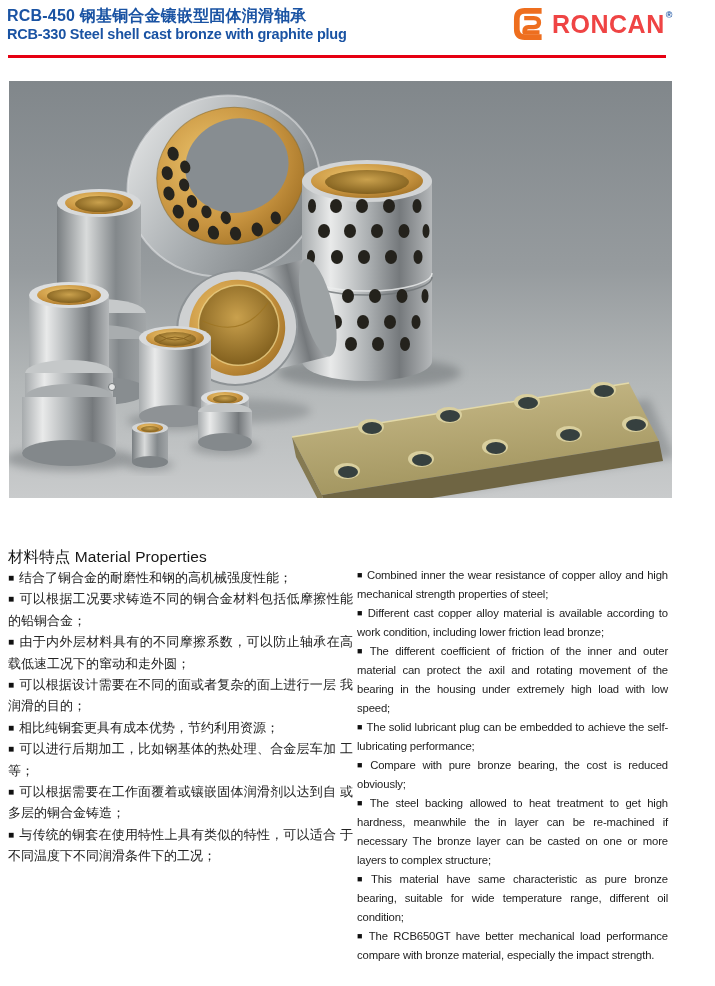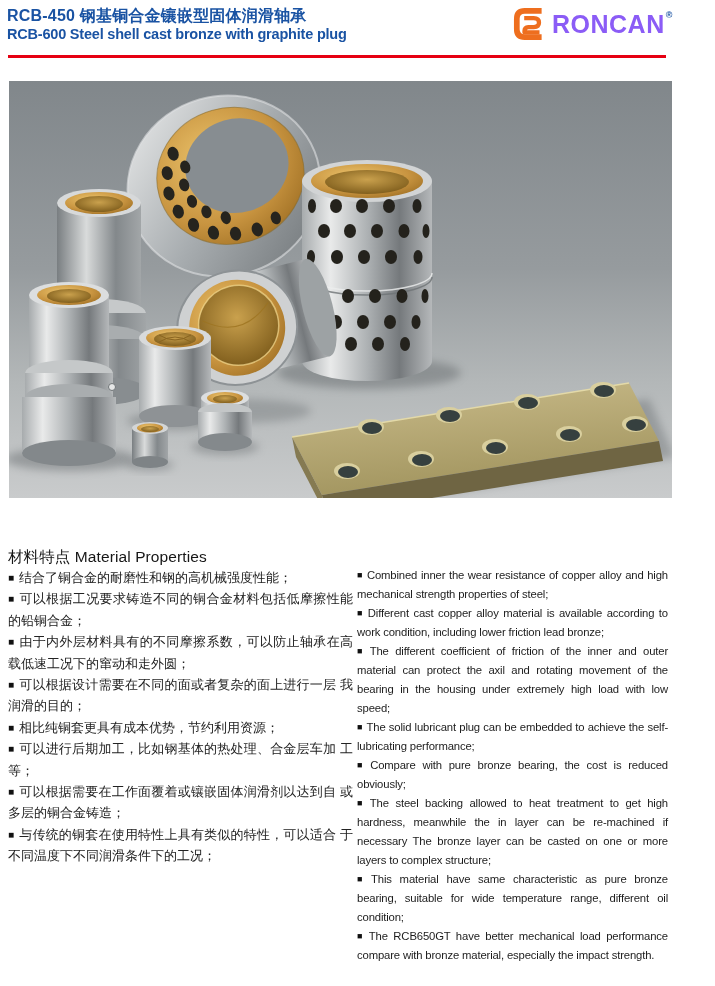--- a/index.html
+++ b/index.html
@@ -10,41 +10,41 @@
   .title-zh{
     position:absolute;left:7px;top:6px;font-size:16px;font-weight:bold;
     color:#1a53a3;letter-spacing:0.2px;white-space:nowrap;text-align:center;
   }
   .title-en{
     position:absolute;left:7px;top:26px;font-size:14.5px;font-weight:bold;
     color:#1a53a3;letter-spacing:-0.2px;white-space:nowrap;
   }
   .logo{position:absolute;left:511px;top:5px;display:flex;align-items:flex-start;}
   .logo-icon{width:38px;height:38px;}
-  .logo-text{font-size:25px;font-weight:bold;color:#8b5cf6;letter-spacing:0.5px;line-height:38px;margin-left:3px;}
+  .logo-text{font-size:25px;font-weight:bold;color:#ef4444;letter-spacing:0.5px;line-height:38px;margin-left:3px;}
   .logo-reg{font-size:9px;font-weight:bold;color:#1a53a3;margin-top:5px;margin-left:1px;}
   .divider{position:absolute;left:8px;top:55px;width:658px;height:3px;background:#e60012;}
   .photo{position:absolute;left:9px;top:81px;width:663px;height:417px;}
   .photo svg{display:block;}
   .section-heading{
     position:absolute;left:8px;top:534px;font-size:15.5px;font-weight:normal;
     color:#161616;letter-spacing:0.1px;
   }
   .col{position:absolute;text-align:justify;}
   .col p{margin:0;}
   .col-zh{left:8px;top:567px;width:345px;font-size:13px;line-height:21.4px;color:#222;}
   .col-en{left:357px;top:566px;width:311px;font-size:11.3px;line-height:19px;letter-spacing:-0.15px;color:#1c1c1c;}
   .marker{font-size:10px;margin-right:5px;vertical-align:1px;color:#111;}
   .col-en .marker{font-size:9px;margin-right:4px;}
 </style>
 </head>
 <body>
 
 <div class="title-zh">RCB-450 钢基铜合金镶嵌型固体润滑轴承</div>
-<div class="title-en">RCB-600 Steel shell cast bronze with graphite plug</div>
+<div class="title-en">RCB-330 Steel shell cast bronze with graphite plug</div>
 
 <div class="logo">
   <span class="logo-icon">
     <svg viewBox="0 0 36 36" width="38" height="38">
       <path d="M29 5.5 H13 Q5.5 5.5 5.5 13 v10 Q5.5 30.5 13 30.5 h16" fill="none" stroke="#ee6e1e" stroke-width="5.4" stroke-linejoin="round" stroke-linecap="butt"></path>
       <path d="M12.5 12.5 H21.5 Q26.5 12.5 26.5 16.8 Q26.5 20.6 21.5 21 H16.5 Q12.8 21.3 12.8 24.6 V26 H27" fill="none" stroke="#ee6e1e" stroke-width="4.1" stroke-linejoin="round" stroke-linecap="butt"></path>
     </svg>
   </span>
   <span class="logo-text">RONCAN</span>
   <span class="logo-reg">®</span>

